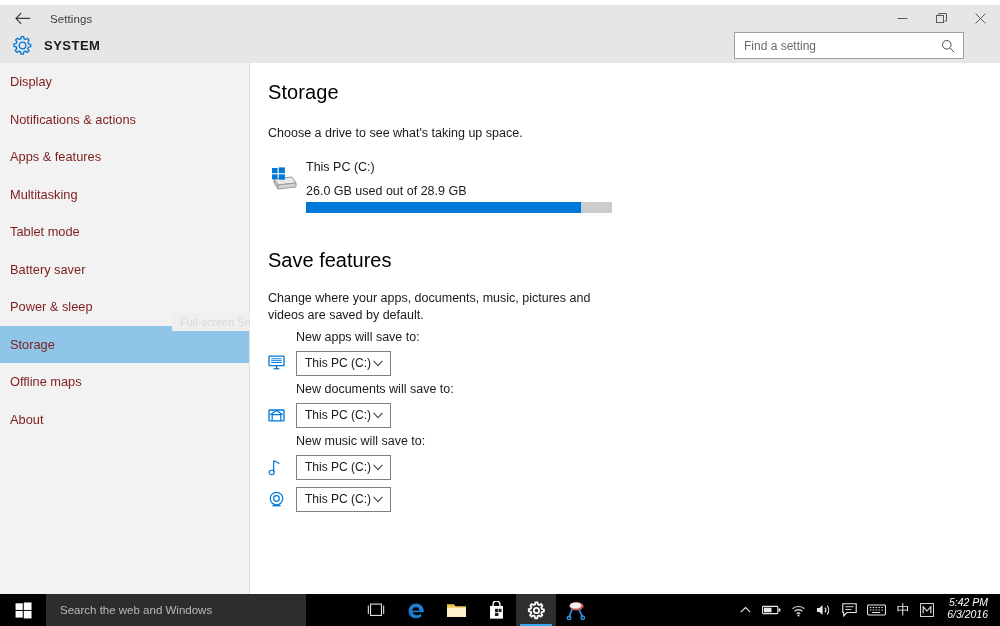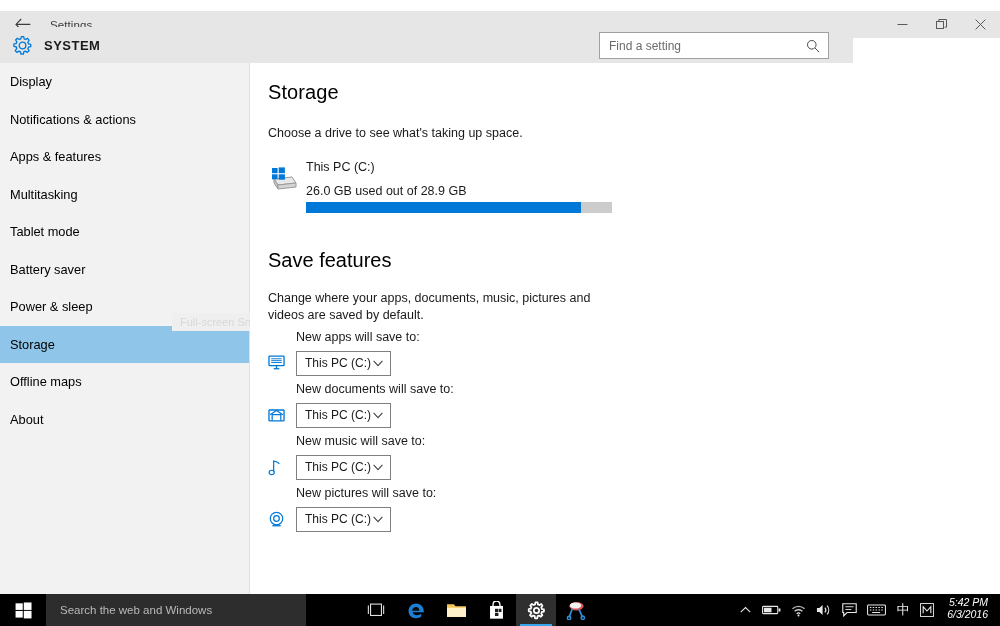--- a/index.html
+++ b/index.html
@@ -5,50 +5,50 @@
   * { box-sizing: border-box; margin: 0; padding: 0; }
   html, body {
     width: 1000px; height: 626px;
     font-family: "Liberation Sans", sans-serif;
     overflow: hidden; background: #ffffff;
   }
   #app { position: relative; width: 1000px; height: 626px; }
 
   
   .titlebar {
-    position: absolute; top: 11px; left: 0; width: 1000px; height: 27px;
+    position: absolute; top: 5px; left: 0; width: 1000px; height: 27px;
     background: #e6e6e6; display: flex; align-items: center;
   }
   .back-btn {
     width: 46px; height: 27px; display: flex; align-items: center;
     justify-content: center; color: #3c3c3c;
   }
   .back-btn svg { display: block; }
   .titlebar-title {
     font-size: 11.5px; color: #3c3c3c; margin-left: 4px; letter-spacing: .1px;
   }
   .win-controls {
     position: absolute; right: 0; top: 0; height: 27px; display: flex;
   }
   .win-btn {
     width: 39px; height: 27px; display: flex; align-items: center;
     justify-content: center; color: #5a5a5a;
   }
 
   
   .header {
-    position: absolute; top: 27px; left: 0; width: 853px; height: 36px;
+    position: absolute; top: 27px; left: 0; width: 1000px; height: 36px;
     background: #e6e6e6; display: flex; align-items: center;
   }
   .gear-wrap { width: 44px; display: flex; justify-content: center; align-items: center; }
   .header-title {
     font-size: 13px; font-weight: bold; color: #1a1a1a; letter-spacing: .5px;
   }
   .search-box {
-    position: absolute; right: 24px; top: 5px;
+    position: absolute; right: 36px; top: 5px;
     width: 230px; height: 27px; background: #ffffff;
     border: 1px solid #a0a0a0; display: flex; align-items: center;
   }
   .search-box input {
     flex: 1; border: none; outline: none; background: transparent;
     font-family: "Liberation Sans", sans-serif; font-size: 12px;
     color: #333; padding: 0 6px 0 9px;
   }
   .search-box input::placeholder { color: #6b6b6b; }
   .search-icon { padding-right: 8px; display: flex; align-items: center; color: #444; }
@@ -57,21 +57,21 @@
   .body-area {
     position: absolute; top: 63px; left: 0; width: 1000px; height: 531px;
     background: #ffffff;
   }
   .sidebar {
     position: absolute; top: 0; left: 0; width: 250px; height: 531px;
     background: #f2f2f2; border-right: 1px solid #e0e0e0;
   }
   .nav-item {
     height: 37.5px; display: flex; align-items: center;
-    padding-left: 10px; font-size: 12.8px; color: #000000;
+    padding-left: 10px; font-size: 12.8px; color: #7f1d1d;
     cursor: default;
   }
   .nav-item.selected { background: #8ec5e8; }
 
   .watermark {
     position: absolute; left: 172px; top: 250px;
     font-size: 11px; color: #d8d8d8; background: #efefef;
     padding: 3px 8px; white-space: nowrap; pointer-events: none;
   }
 
@@ -337,21 +337,20 @@
             <span class="chev">
               <svg width="10" height="7" viewBox="0 0 10 7">
                   <path d="M0.6 0.8 L5 5.6 L9.4 0.8" stroke="#444" stroke-width="1.1" fill="none"></path>
                 </svg>
             </span>
           </div>
         </div>
       </div>
 
       <div class="save-group">
-        <div class="save-label">New pictures will save to:</div>
         <div class="save-row">
           <div class="save-icon">
             <svg width="17" height="17" viewBox="0 0 18 18">
               <circle cx="9" cy="8" r="6.6" fill="none" stroke="#0078d7" stroke-width="1.3"></circle>
               <circle cx="9" cy="8" r="3" fill="none" stroke="#0078d7" stroke-width="1.3"></circle>
               <path d="M4.6 15.6 H13.4" stroke="#0078d7" stroke-width="1.4"></path>
               <path d="M9 14.6 V15.6" stroke="#0078d7" stroke-width="1.3"></path>
             </svg>
           </div>
           <div class="combo">

